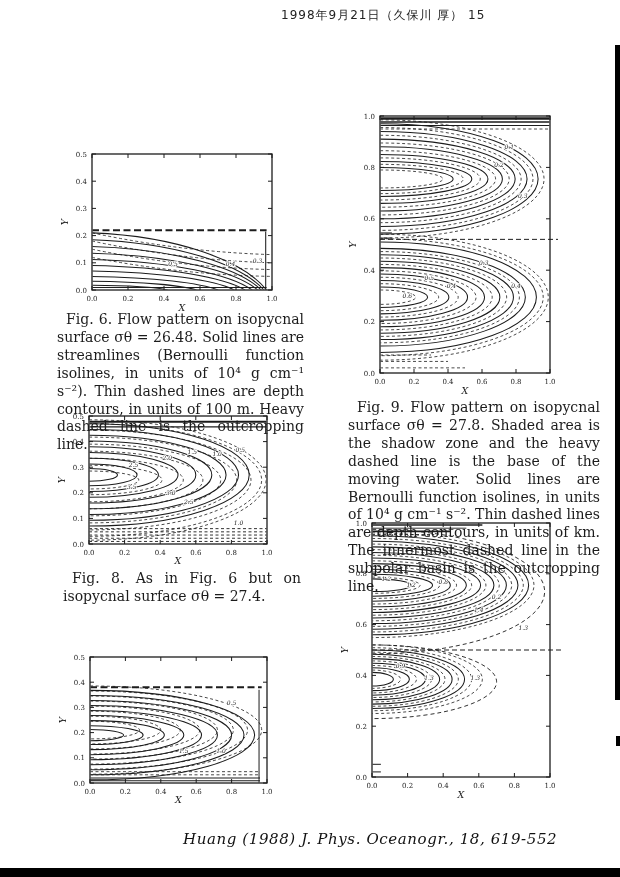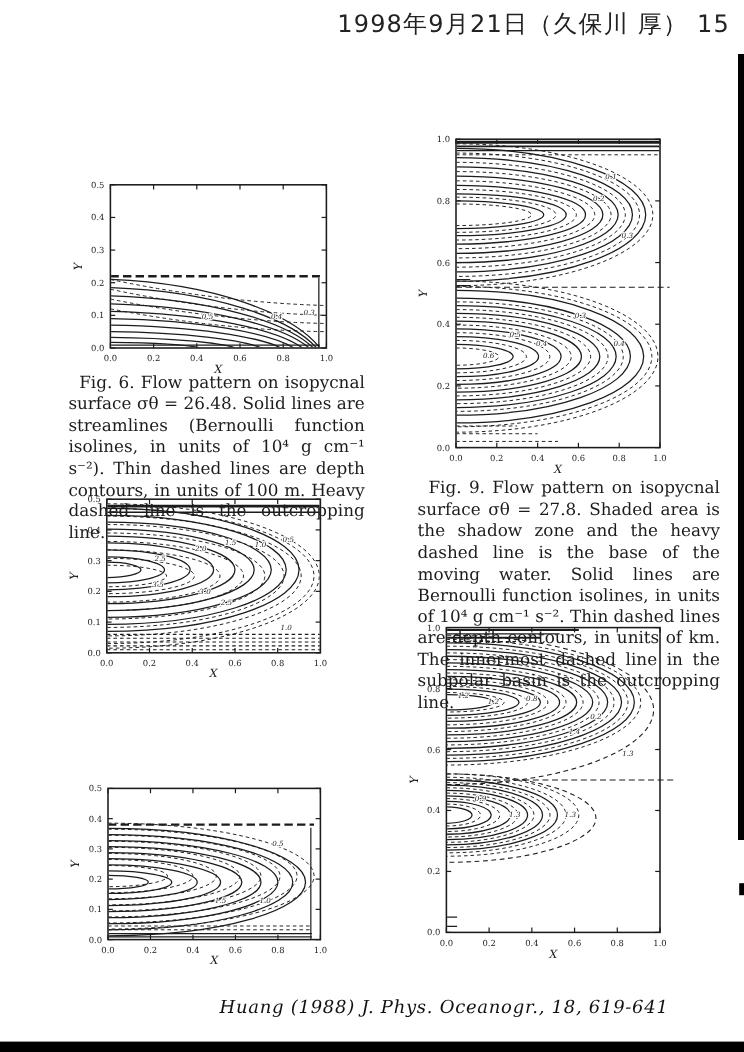--- a/index.html
+++ b/index.html
@@ -6,21 +6,21 @@
   .page{position:relative;width:620px;height:877px;background:#ffffff;overflow:hidden;
         font-family:"DejaVu Serif",serif;color:#1c1c1c;}
   .figure{position:absolute;}
   .figure svg{display:block;overflow:visible;}
   svg text.tick{font-size:7px;font-family:"DejaVu Serif",serif;fill:#1c1c1c;}
   svg text.axis{font-size:9.5px;font-style:italic;font-family:"DejaVu Serif",serif;fill:#1c1c1c;}
   svg text.clabel{font-size:6px;font-style:italic;font-family:"DejaVu Serif",serif;fill:#1c1c1c;
         paint-order:stroke;stroke:#ffffff;stroke-width:1.6px;}
   .caption{position:absolute;font-size:14px;line-height:1.28;text-align:justify;
         text-indent:9px;margin:0;color:#1c1c1c;}
-  .hnote{position:absolute;font-family:"DejaVu Sans",sans-serif;font-size:20px;
+  .hnote{position:absolute;font-family:"DejaVu Sans",sans-serif;font-size:12px;
         letter-spacing:1px;color:#222;white-space:nowrap;}
   .cite{position:absolute;font-family:"DejaVu Serif",serif;font-style:italic;font-size:15px;
         letter-spacing:0.6px;color:#111;white-space:nowrap;}
   .bar{position:absolute;background:#000;}
 </style>
 </head>
 <body>
 
 <div class="page">
 
@@ -179,20 +179,21 @@
         <text x="110.32000000000001" y="51.52" text-anchor="middle" class="clabel">2.0</text>
         <text x="135.24" y="46.4" text-anchor="middle" class="clabel">1.5</text>
         <text x="160.16" y="47.68" text-anchor="middle" class="clabel">1.0</text>
         <text x="183.29999999999998" y="43.84" text-anchor="middle" class="clabel">0.5</text>
         <text x="74.72" y="80.96" text-anchor="middle" class="clabel">3.5</text>
         <text x="113.88000000000001" y="87.36" text-anchor="middle" class="clabel">3.0</text>
         <text x="131.68" y="96.32" text-anchor="middle" class="clabel">2.5</text>
         <text x="181.51999999999998" y="116.8" text-anchor="middle" class="clabel">1.0</text>
       </svg>
   </div>
+  <p class="caption" style="left:63px;top:570px;width:238px;">Fig. 8. As in Fig. 6 but on isopycnal surface σθ = 27.4.</p>
 
   <div class="figure" style="left:58px;top:648px;">
     <svg id="fig7" width="245" height="166">
         <defs>
           <clipPath id="fig7-clip">
             <rect x="32.6" y="9.6" width="175.8" height="124.8"></rect>
           </clipPath>
         </defs>
         <rect x="32" y="9" width="177" height="126" fill="none" stroke="#1c1c1c" stroke-width="1.3"></rect>
         <line x1="32" y1="135" x2="32" y2="131" stroke="#1c1c1c" stroke-width="1" fill="none"></line>
@@ -459,14 +460,14 @@
         <text x="103.2" y="68.96000000000001" text-anchor="middle" class="clabel">0.8</text>
         <text x="156.6" y="84.2" text-anchor="middle" class="clabel">0.2</text>
         <text x="138.8" y="96.89999999999999" text-anchor="middle" class="clabel">1.4</text>
         <text x="183.29999999999998" y="114.67999999999999" text-anchor="middle" class="clabel">1.3</text>
         <text x="60.480000000000004" y="152.78" text-anchor="middle" class="clabel">0.9</text>
         <text x="88.96000000000001" y="165.48" text-anchor="middle" class="clabel">1.3</text>
         <text x="135.24" y="165.48" text-anchor="middle" class="clabel">1.3</text>
       </svg>
   </div>
 
-  <div class="cite" style="left:183px;top:830px;">Huang (1988)  J. Phys. Oceanogr., 18, 619-641</div>
+  <div class="cite" style="left:183px;top:830px;">Huang (1988)  J. Phys. Oceanogr., 18, 619-552</div>
 </div>
 
 </body></html>

